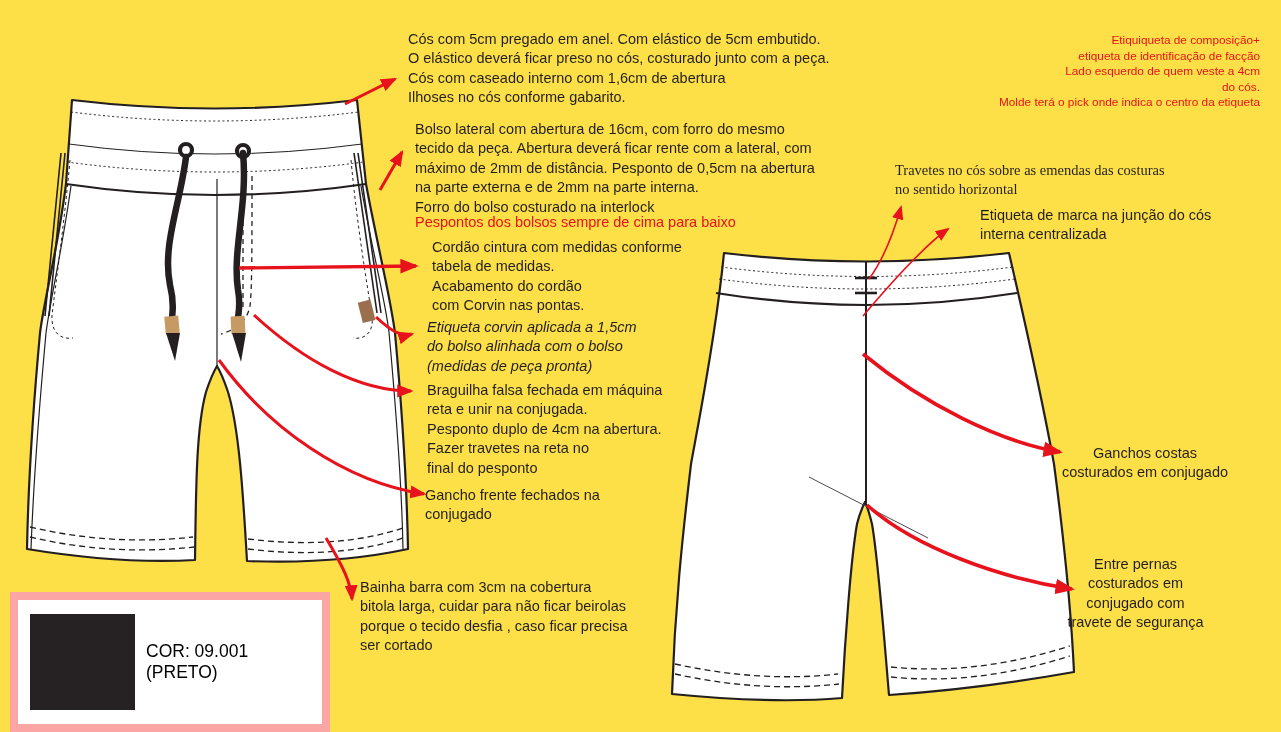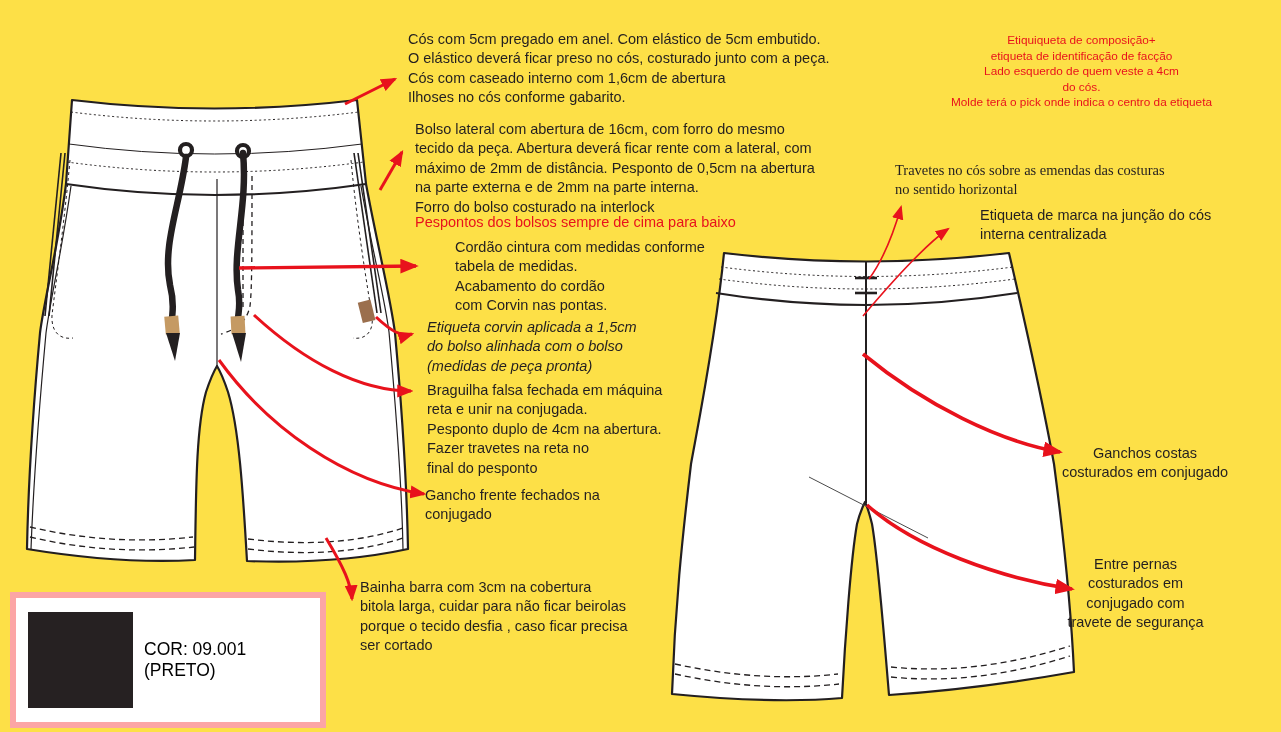--- a/index.html
+++ b/index.html
@@ -17,21 +17,21 @@
   .ink{stroke:var(--ink);fill:none;}
   .ink-fill{fill:var(--ink);stroke:none;}
   .white-fill{fill:#ffffff;}
   .redline{stroke:var(--red);fill:none;}
   .red-head{fill:var(--red);stroke:none;}
   .tan-fill{fill:var(--cord_tan);stroke:none;}
   .brown-fill{fill:var(--corvin_brown);stroke:none;}
   .graythin{stroke:#4a4a4a;fill:none;}
   
   .color-panel{position:absolute;left:10px;top:592px;width:304px;height:124px;
-               border:6px solid #fca5a5;background:#fff;}
+               border:8px solid #fca5a5;background:#fff;}
   .color-swatch{position:absolute;left:12px;top:14px;width:105px;height:96px;background:var(--swatch);}
   .color-label{position:absolute;left:128px;top:0;height:100%;display:flex;align-items:center;
                font-size:17.5px;color:#000;}
 </style>
 </head>
 <body>
 
 <div class="page">
 
   <svg class="drawing" viewBox="0 0 1281 732">
@@ -166,21 +166,21 @@
 Ilhoses no cós conforme gabarito.</div>
 
   <div class="ann" style="left:415px;top:120px;width:470px;">Bolso lateral com abertura de 16cm, com forro do mesmo
 tecido da peça. Abertura deverá ficar rente com a lateral, com
 máximo de 2mm de distância. Pesponto de 0,5cm na abertura
 na parte externa e de 2mm na parte interna.
 Forro do bolso costurado na interlock</div>
 
   <div class="ann red" style="left:415px;top:213px;width:470px;">Pespontos dos bolsos sempre de cima para baixo</div>
 
-  <div class="ann" style="left:432px;top:238px;width:290px;margin-left:23px;">Cordão cintura com medidas conforme
+  <div class="ann" style="left:432px;top:238px;width:290px;">Cordão cintura com medidas conforme
 tabela de medidas.
 Acabamento do cordão
 com Corvin nas pontas.</div>
 
   <div class="ann" style="left:427px;top:318px;width:290px;font-style:italic;">Etiqueta corvin aplicada a 1,5cm
 do bolso alinhada com o bolso
 (medidas de peça pronta)</div>
 
   <div class="ann" style="left:427px;top:381px;width:300px;">Braguilha falsa fechada em máquina
 reta e unir na conjugada.
@@ -189,21 +189,21 @@
 final do pesponto</div>
 
   <div class="ann" style="left:425px;top:486px;width:250px;">Gancho frente fechados na
 conjugado</div>
 
   <div class="ann" style="left:360px;top:578px;width:320px;">Bainha barra com 3cm na cobertura
 bitola larga, cuidar para não ficar beirolas
 porque o tecido desfia , caso ficar precisa
 ser cortado</div>
 
-  <div class="ann red small center" style="left:924px;top:33px;width:315px;">Etiquiqueta de composição+
+  <div class="ann red small center" style="left:945px;top:33px;width:315px;text-align:right;">Etiquiqueta de composição+
 etiqueta de identificação de facção
 Lado esquerdo de quem veste a 4cm
 do cós.
 Molde terá o pick onde indica o centro da etiqueta</div>
 
   <div class="ann" style="left:895px;top:161px;width:340px;font-family:Liberation Serif, serif;">Travetes no cós sobre as emendas das costuras
 no sentido horizontal</div>
 
   <div class="ann" style="left:980px;top:206px;width:280px;">Etiqueta de marca na junção do cós
 interna centralizada</div>

